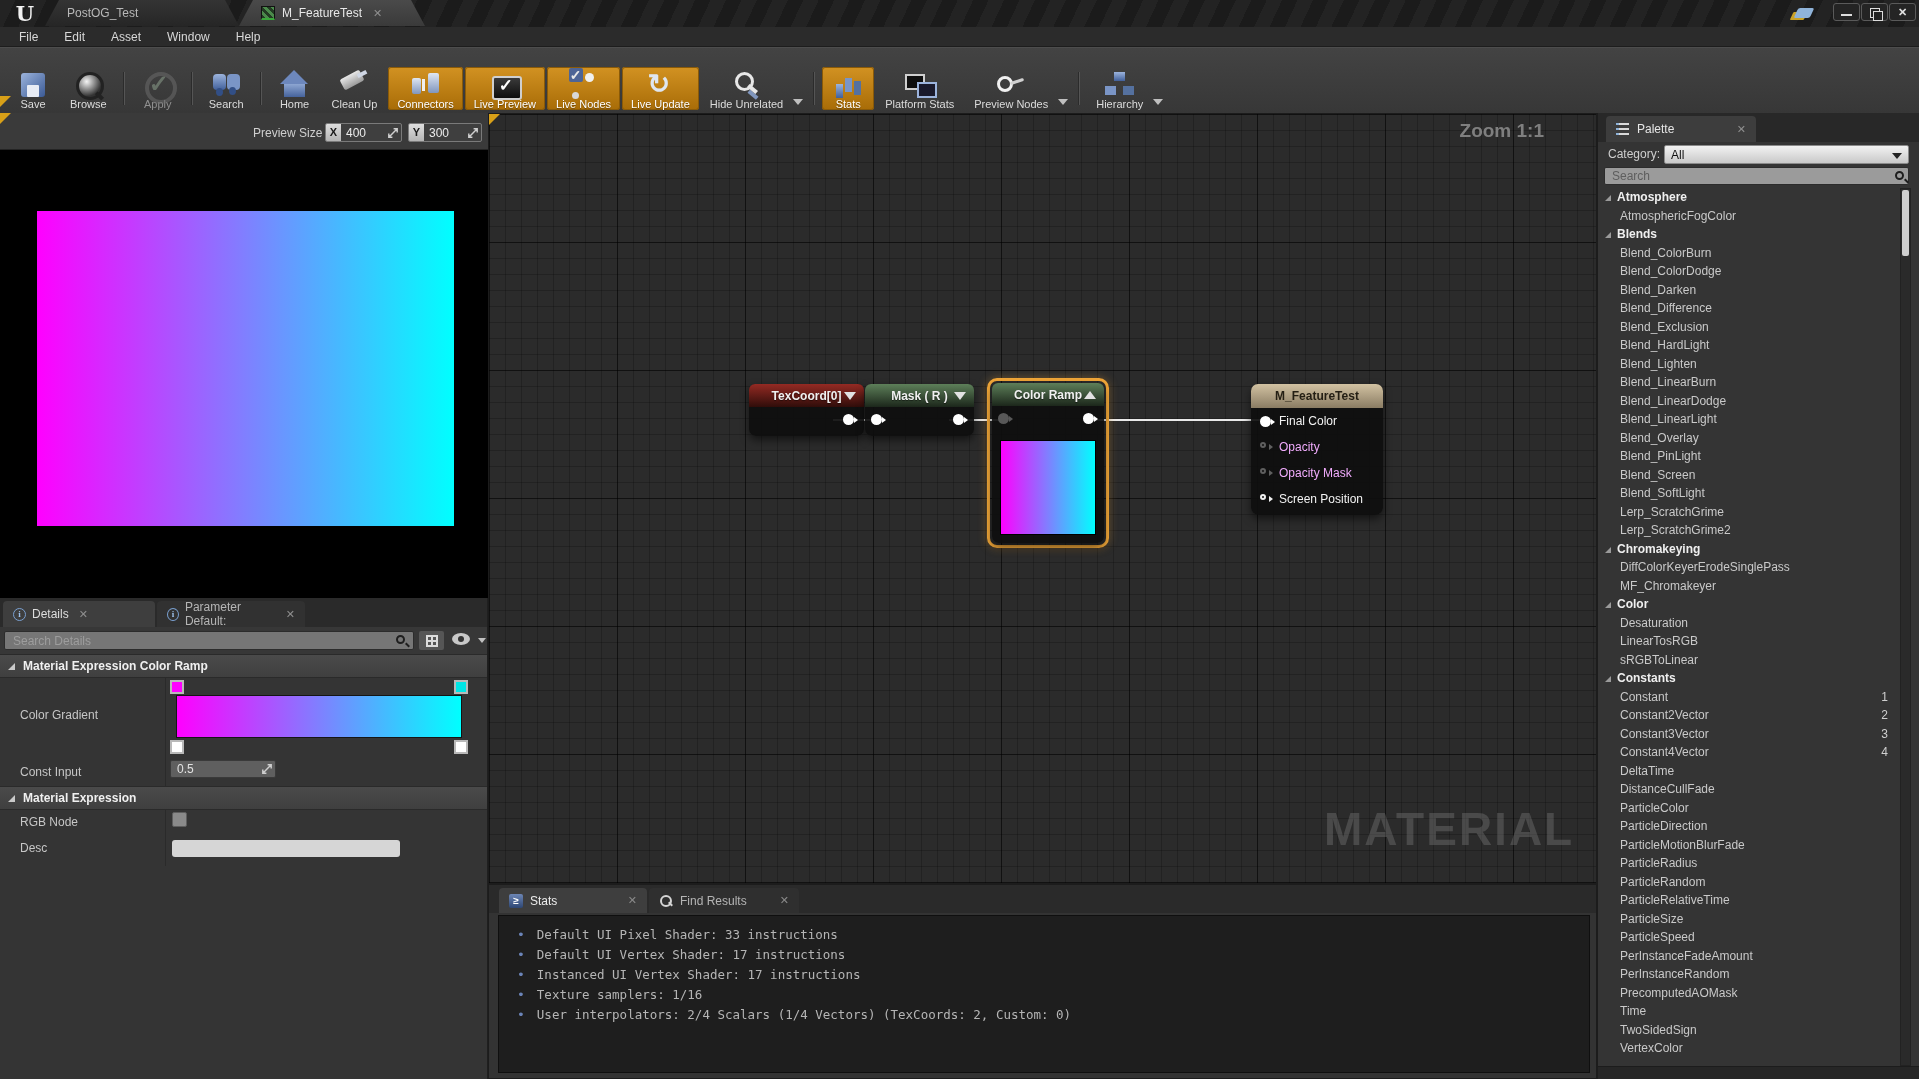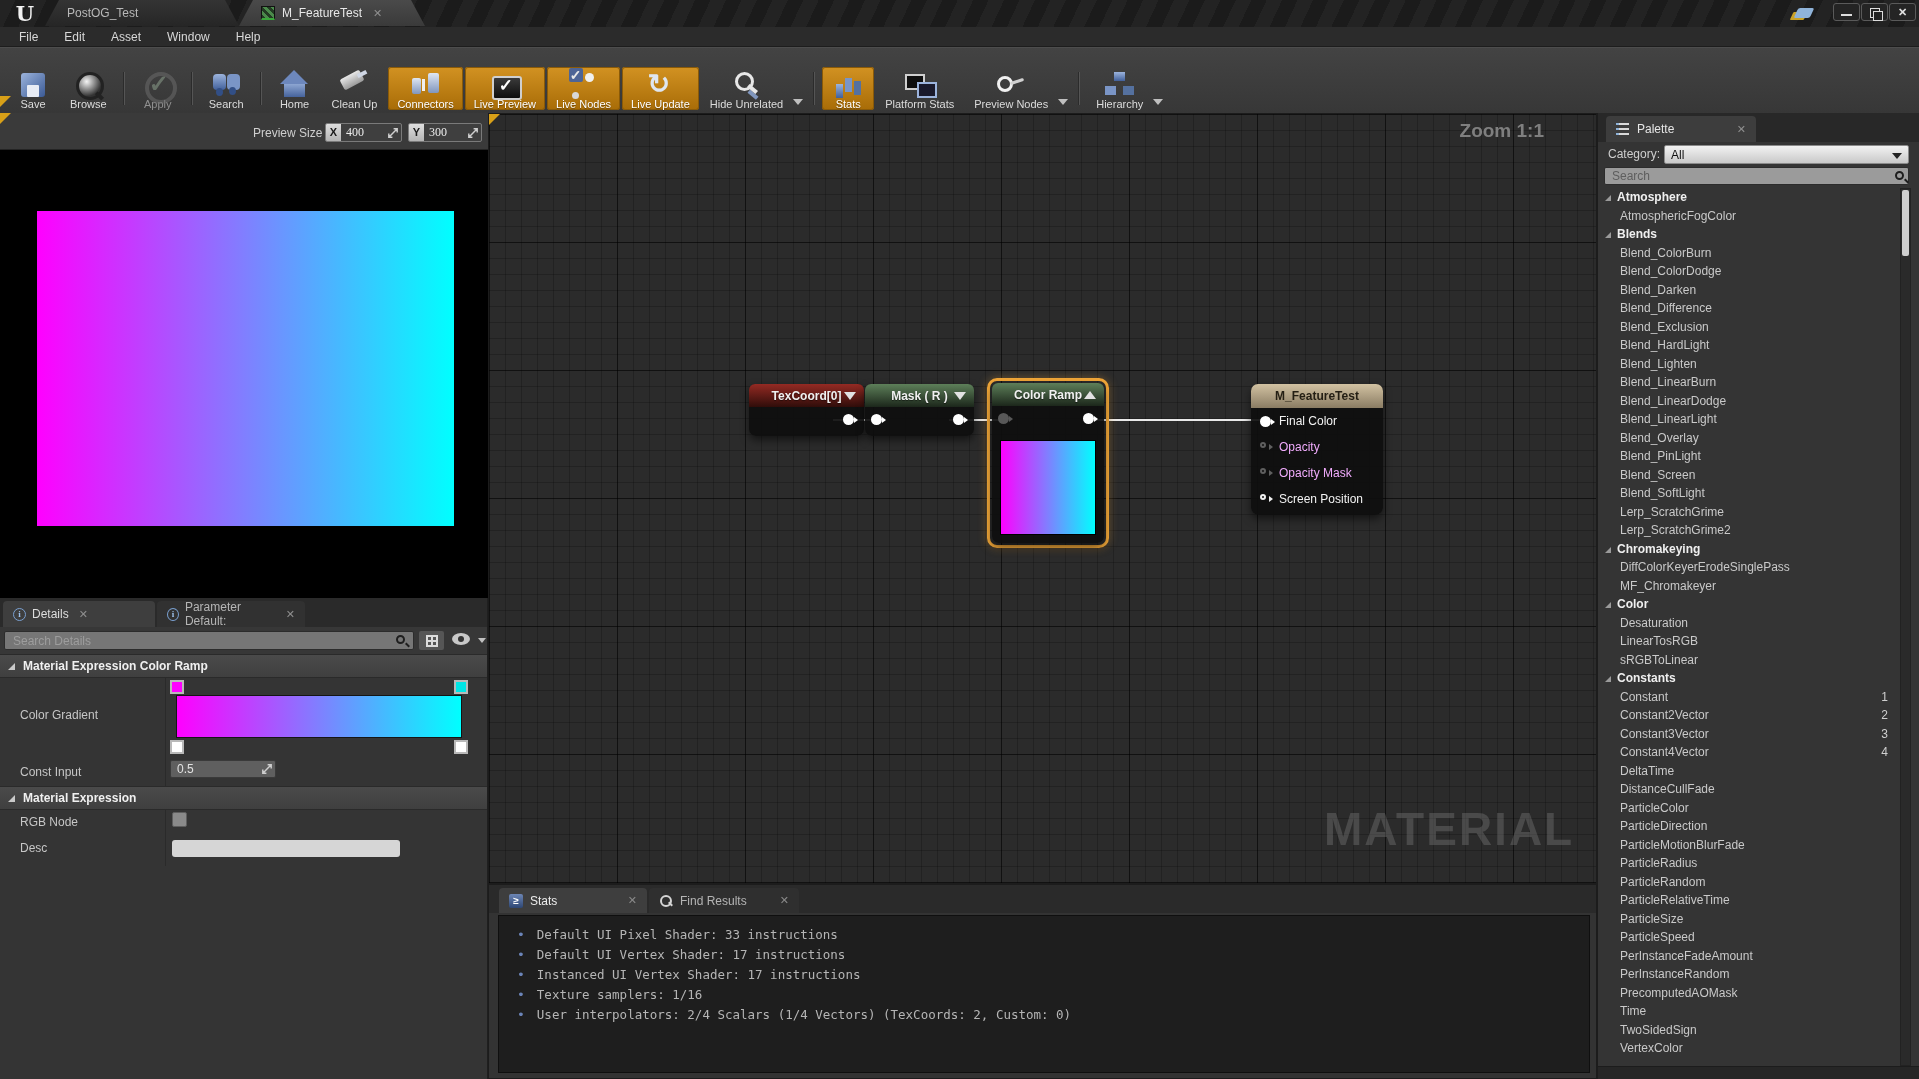--- a/index.html
+++ b/index.html
@@ -100,21 +100,21 @@
   
   .preview-header { position:absolute; left:0; top:113px; width:488px; height:37px; background:#3a3a3a;
     border-bottom:1px solid #242424; }
   .pv-label { position:absolute; left:253px; top:13px; font-size:12px; color:#cfcfcf; }
   .spin-field { position:absolute; top:123px; height:19px; background:#3f3f3f; border:1px solid #7a7a7a;
     border-radius:2px; display:flex; align-items:center; overflow:hidden; }
   .spin-x { left:325px; width:77px; } .spin-y { left:408px; width:74px; }
   .spin-tag { width:15px; height:100%; background:linear-gradient(#dedede,#b5b5b5); color:#1a1a1a;
     font-size:11px; font-weight:bold; text-align:center; line-height:17px; }
   .spin-val { flex:1; background:transparent; border:none; color:#ececec; font-size:12px; padding-left:5px;
-    font-family:Liberation Serif, serif; width:30px; }
+    font-family:Liberation Sans, sans-serif; width:30px; }
   .diag { width:12px; height:12px; margin-right:2px; }
   .viewport { position:absolute; left:0; top:150px; width:488px; height:448px; background:#000; }
   .viewport-grad { position:absolute; left:37px; top:61px; width:417px; height:315px; }
   .grad-mc { background:linear-gradient(90deg,#ff00ff,#00ffff); }
 
   
   .details { position:absolute; left:0; top:598px; width:488px; height:481px; background:#343434; border-right:1px solid #1f1f1f; }
   .d-tabs { position:absolute; left:0; top:0; width:100%; height:29px; background:#2a2a2a; }
   .d-tab { position:absolute; top:3px; height:26px; display:flex; align-items:center; gap:6px; padding:0 10px;
     font-size:12px; color:#dedede; border-radius:4px 4px 0 0; }

